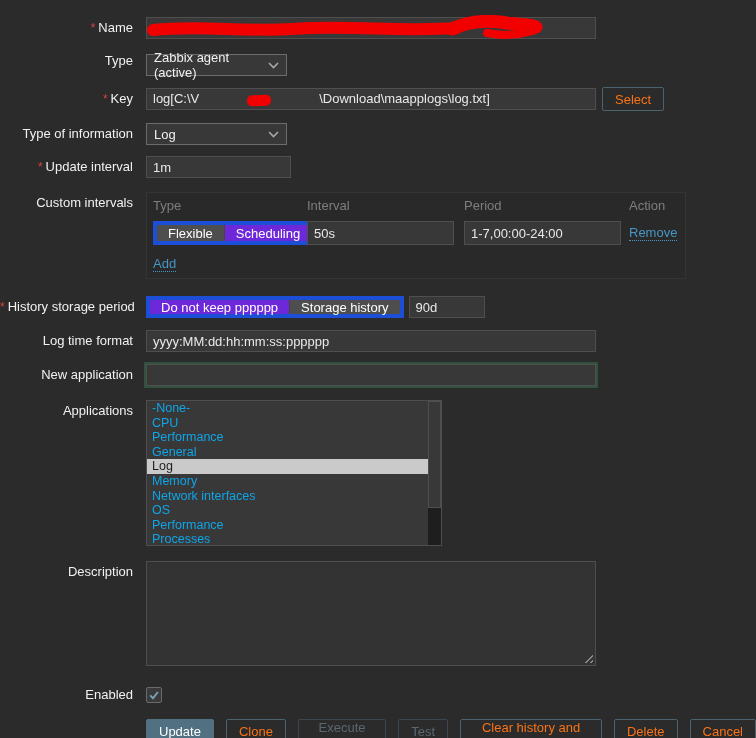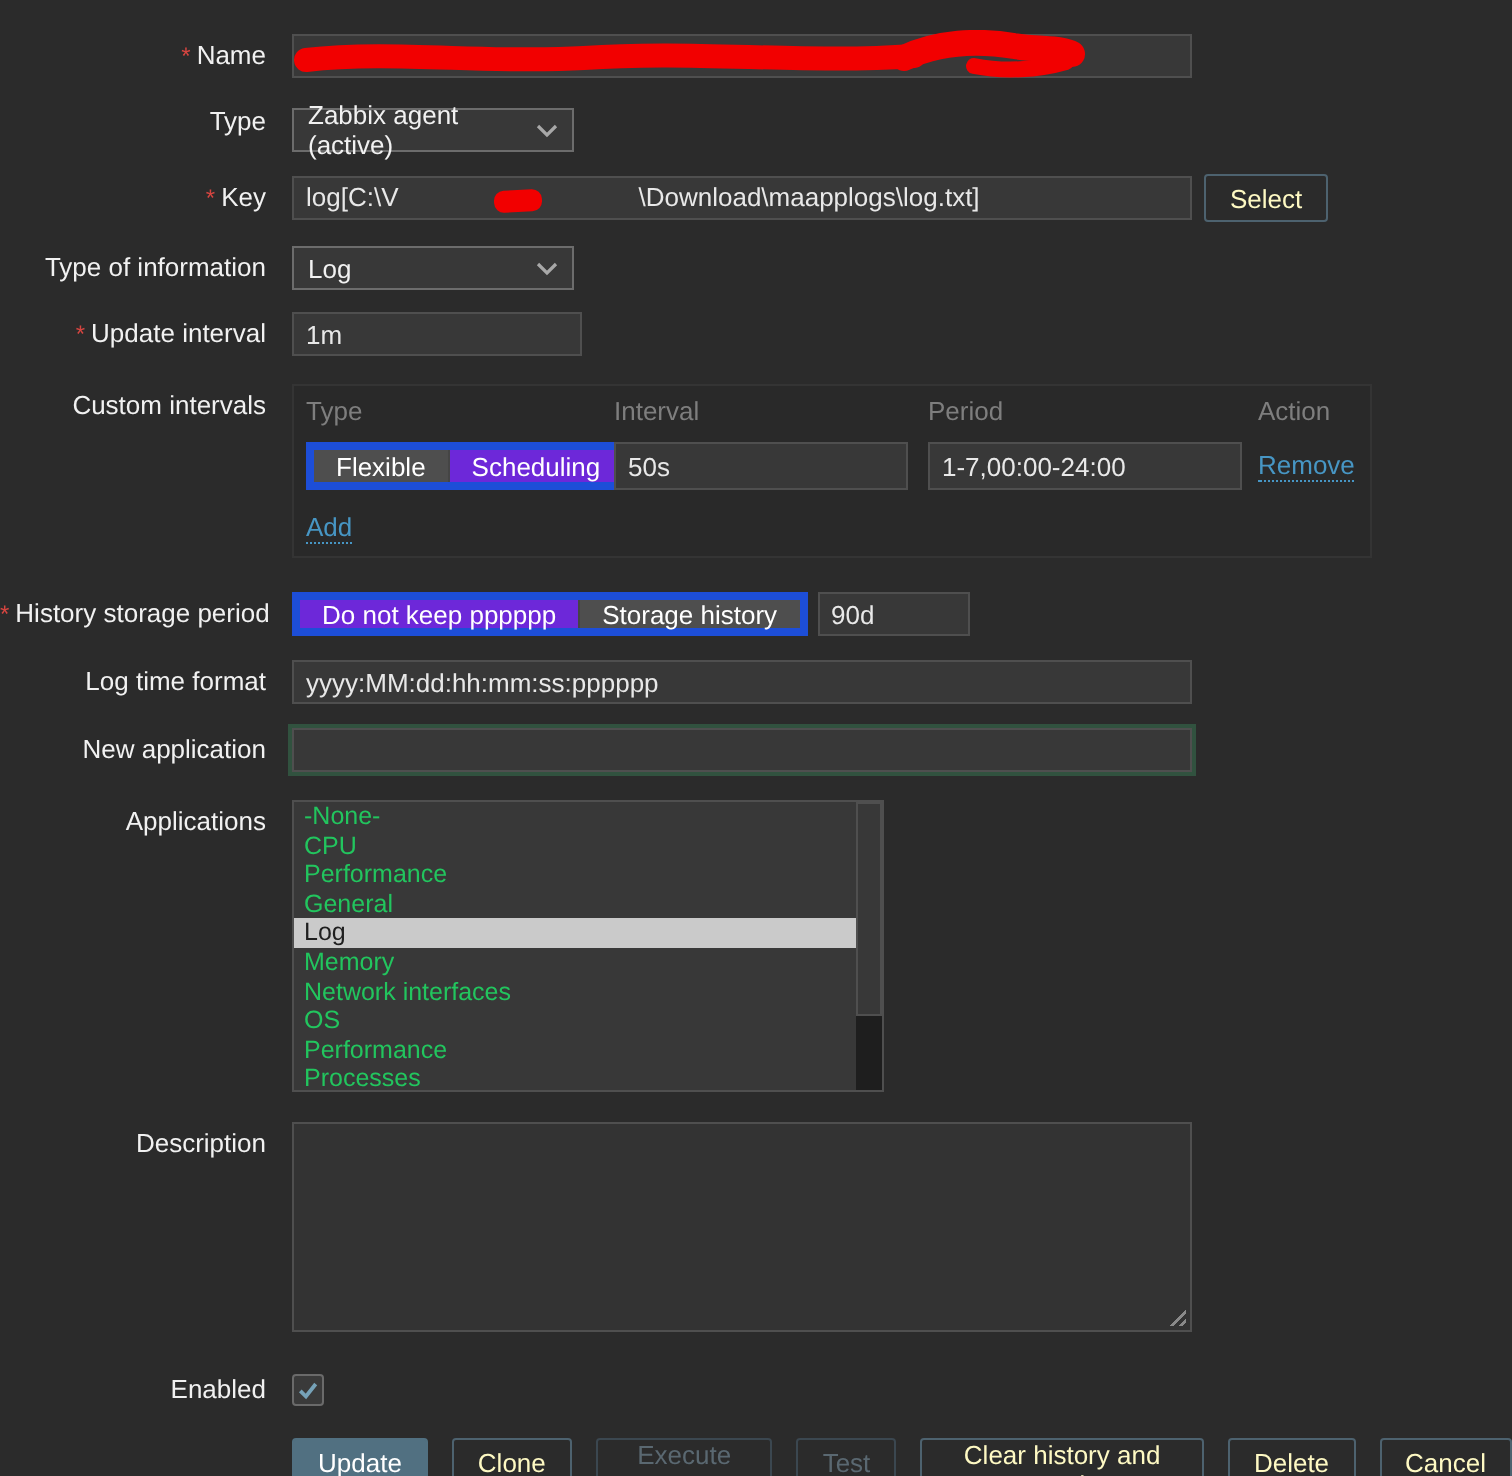--- a/index.html
+++ b/index.html
@@ -63,21 +63,21 @@
   }
   .redact-blob {
     display:inline-block; width:24px; height:11px;
     background:#f20000; border-radius:5px;
     margin:0 1px; transform:translateY(1px) rotate(-3deg);
   }
   .btn {
     height:24px;
     background:transparent;
     border:1px solid #4d626f;
-    color:#fef9c3;
+    color:#f97316;
     font-family:"Liberation Sans", sans-serif;
     font-size:13px;
     padding:0 12px;
     border-radius:2px;
     cursor:pointer;
   }
   .btn.small { height:24px; margin-top:-1px; }
   .btn.primary { background:#517081; border-color:#517081; color:#ffffff; }
   .btn.disabled { color:#5a6871; border-color:#3b4750; cursor:default; }
 
@@ -129,21 +129,21 @@
   .listbox {
     position:relative;
     width:296px; height:146px;
     background:#383838;
     border:1px solid #4f4f4f;
     overflow:hidden;
   }
   .opt {
     height:14.6px; line-height:14.5px;
     padding-left:5px; font-size:12.5px;
-    color:#22c55e; white-space:nowrap;
+    color:#0ea5e9; white-space:nowrap;
     width:calc(100% - 13px);
     cursor:default;
   }
   .opt.selected { background:#cacaca; color:#1f1f1f; }
   .scrollbar {
     position:absolute; top:0; right:0;
     width:13px; height:100%;
     background:#1e1e1e;
   }
   .scroll-thumb {

